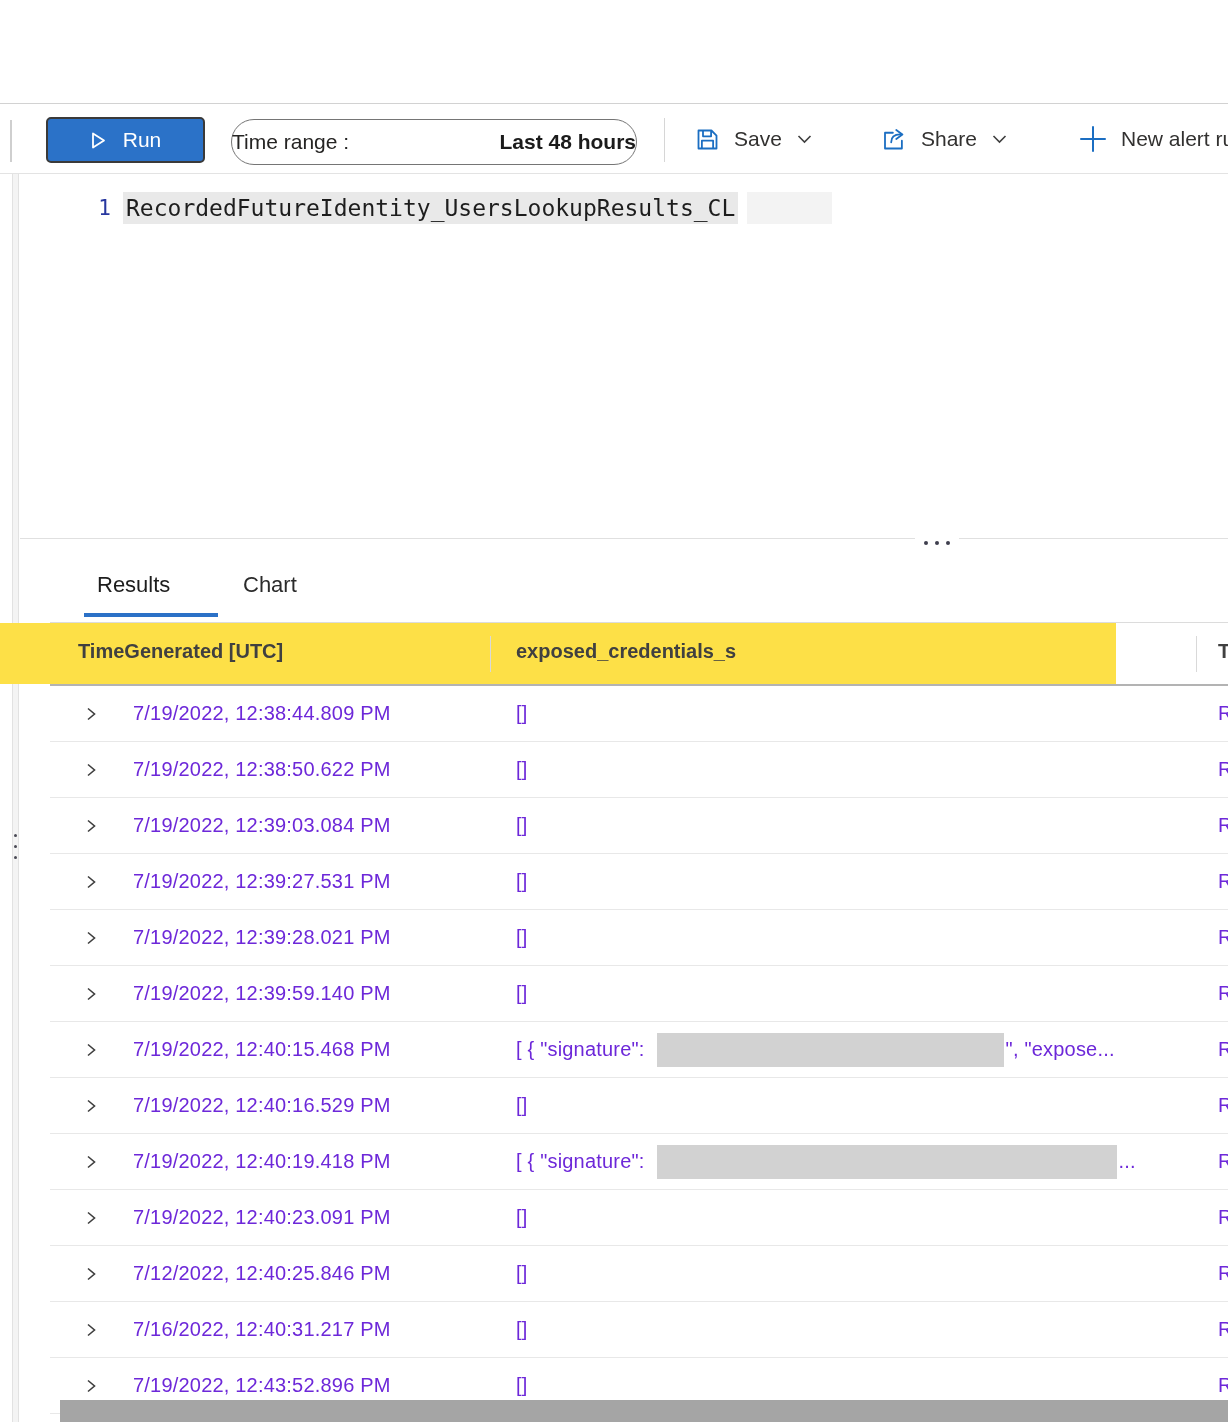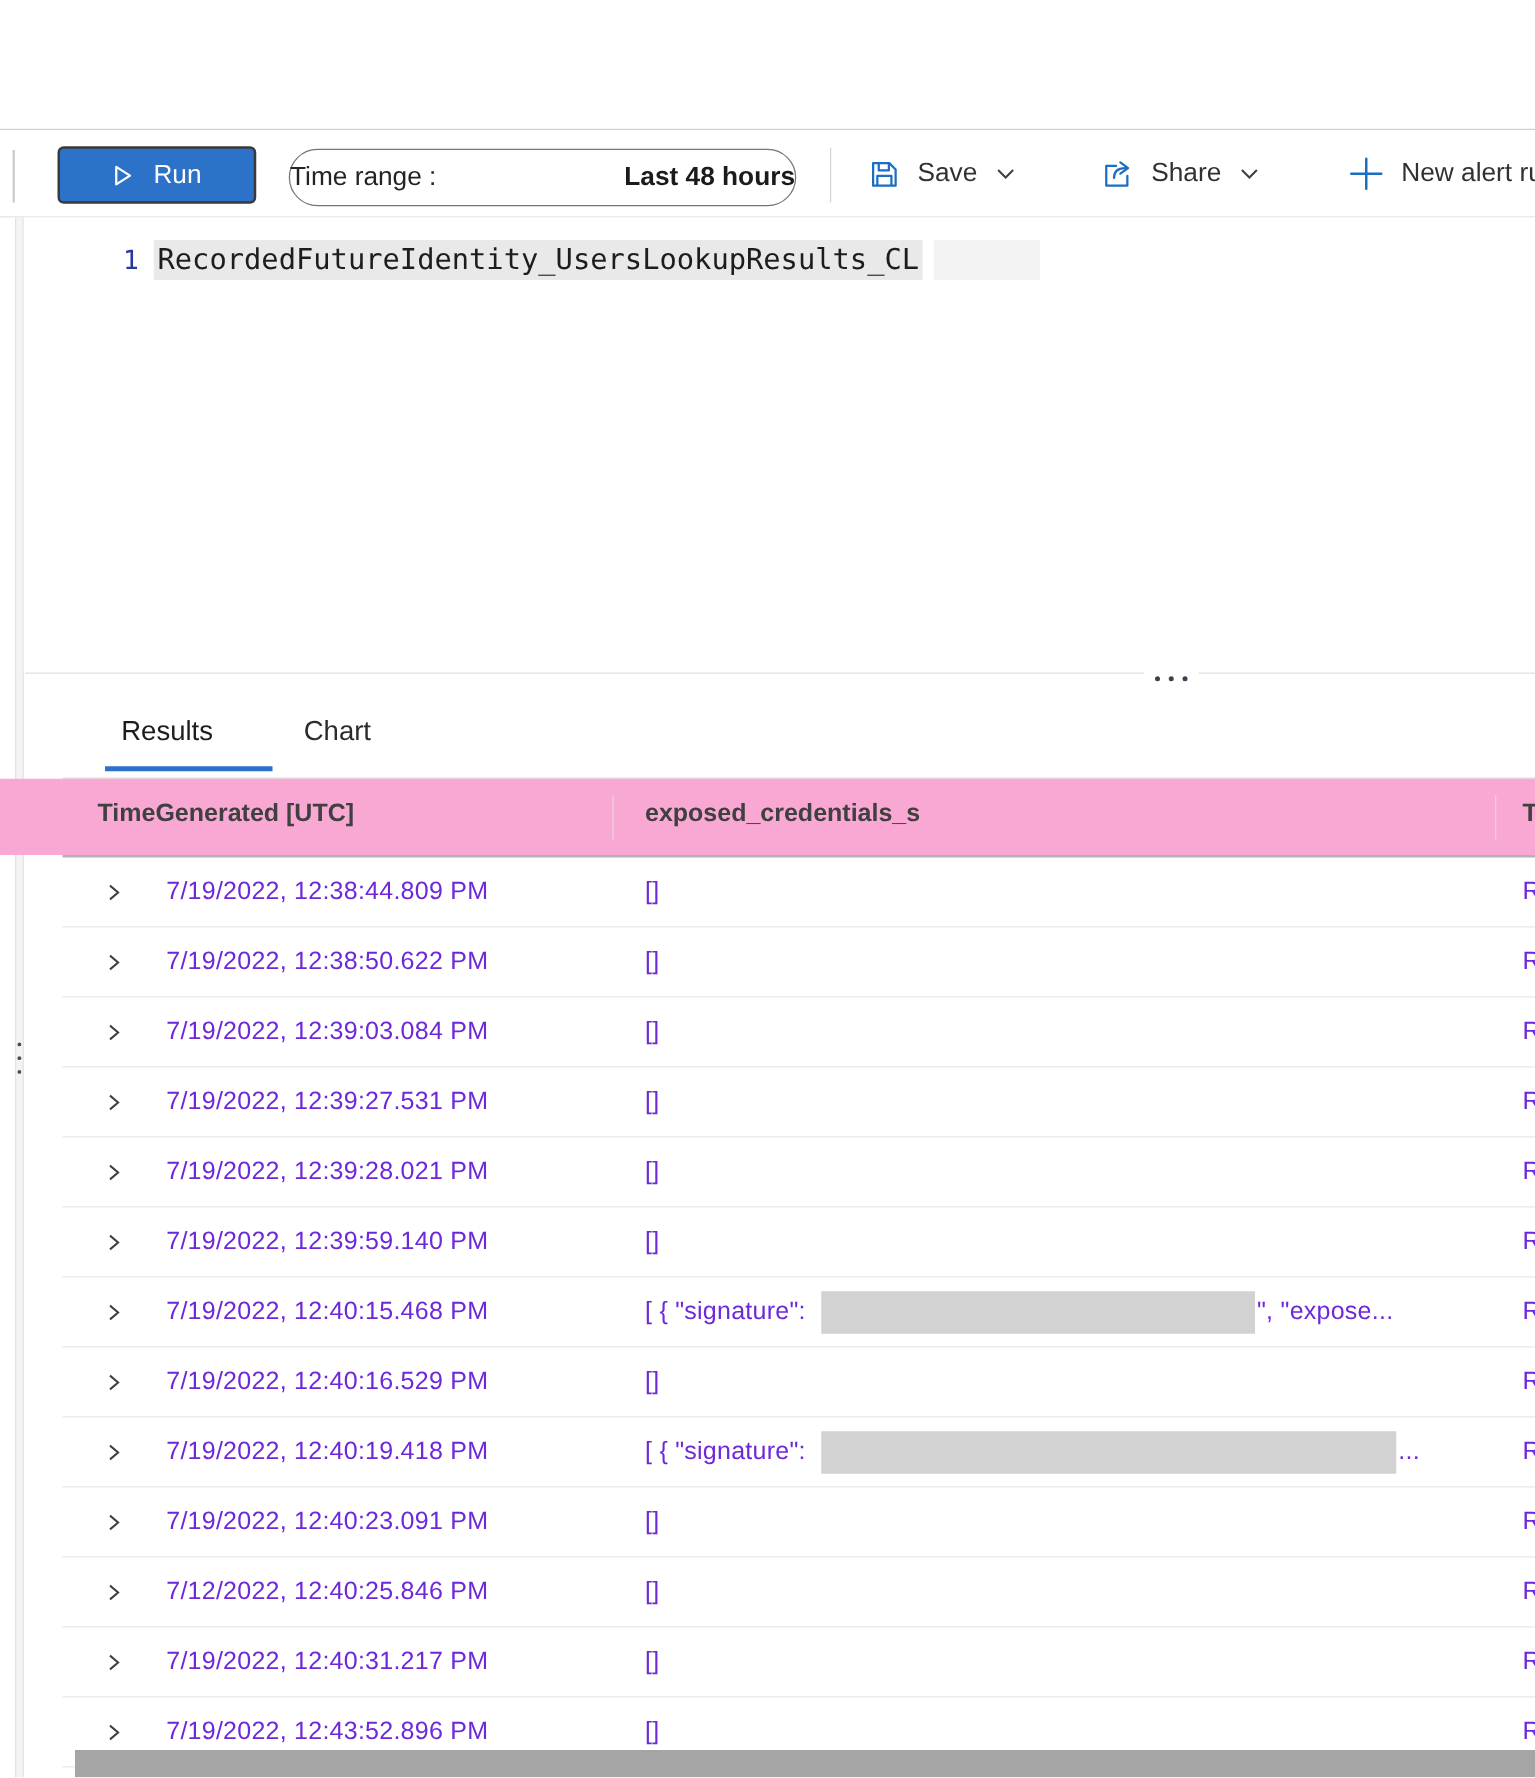--- a/index.html
+++ b/index.html
@@ -54,21 +54,21 @@
   .split-handle{position:absolute;left:915px;top:537px;width:44px;height:12px;display:flex;align-items:center;justify-content:center;gap:7px;cursor:row-resize;background:#fff;}
   .split-handle i{width:4px;height:4px;border-radius:50%;background:#3f3f4e;}
 
   
   .tab{position:absolute;top:572px;font-size:22px;cursor:pointer;color:#2b2b2b;}
   .tab-results{left:97px;font-weight:400;color:#1d1d1d;}
   .tab-chart{left:243px;font-weight:400;}
   .tab-underline{position:absolute;left:84px;top:613px;width:134px;height:4px;background:var(--tab-underline);}
 
   .thead-top{position:absolute;left:50px;top:622px;width:1178px;height:1px;background:#dcdcdc;}
-  .thead{position:absolute;left:0;top:623px;width:1228px;height:61px;background:#f9a8d4;}
+  .thead{position:absolute;left:0;top:623px;width:1116px;height:61px;background:#fde047;}
   .th{position:absolute;top:17px;font-size:20px;font-weight:700;color:#404040;white-space:nowrap;cursor:pointer;}
   .th-time{left:78px;}
   .th-exposed{left:516px;}
   .th-type{left:1218px;}
   .col-sep{position:absolute;top:13px;width:1px;height:36px;background:#d9d9d9;}
   .sep-1{left:490px;}
   .sep-2{left:1196px;}
   .thead-bottom{position:absolute;left:50px;top:684px;width:1178px;height:2px;background:#b3b3b3;}
 
   .tbody{position:absolute;left:0;top:686px;width:1228px;}
@@ -320,21 +320,21 @@
       <span class="cell c-exposed">[]</span>
       <span class="cell c-type">R</span>
     </div>
 
     <div class="trow">
       <span class="chev">
         <svg width="14" height="14" viewBox="0 0 14 14">
             <polyline points="4,1.5 10.5,7 4,12.5" fill="none" stroke="currentColor" stroke-width="1.6"></polyline>
           </svg>
       </span>
-      <span class="cell c-time">7/19/2022, 12:40:31.217 PM</span>
+      <span class="cell c-time">7/16/2022, 12:40:31.217 PM</span>
       <span class="cell c-exposed">[]</span>
       <span class="cell c-type">R</span>
     </div>
 
     <div class="trow">
       <span class="chev">
         <svg width="14" height="14" viewBox="0 0 14 14">
             <polyline points="4,1.5 10.5,7 4,12.5" fill="none" stroke="currentColor" stroke-width="1.6"></polyline>
           </svg>
       </span>

